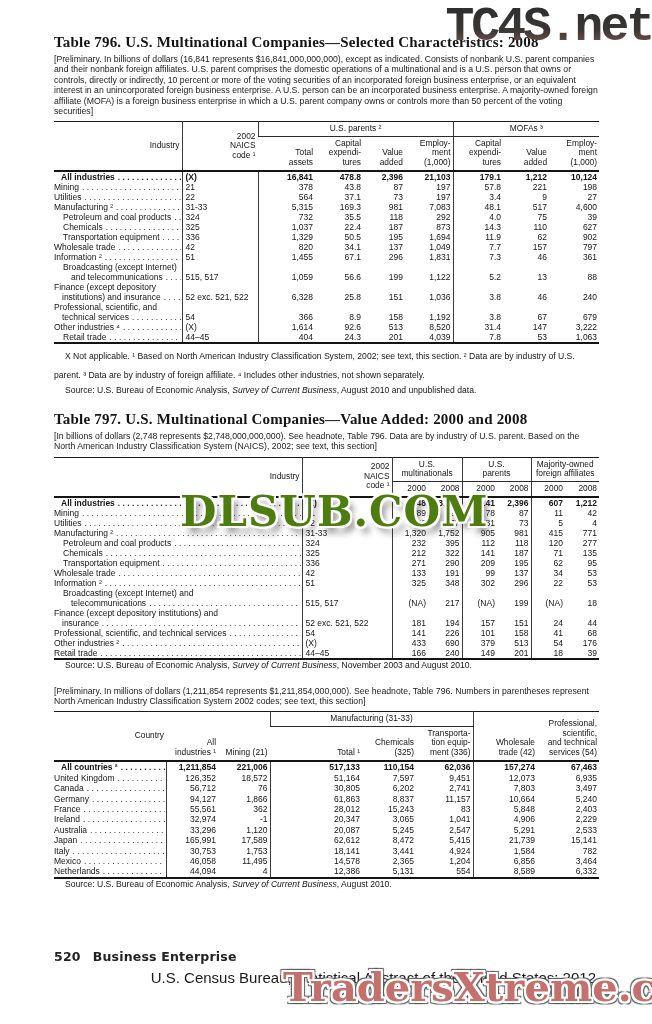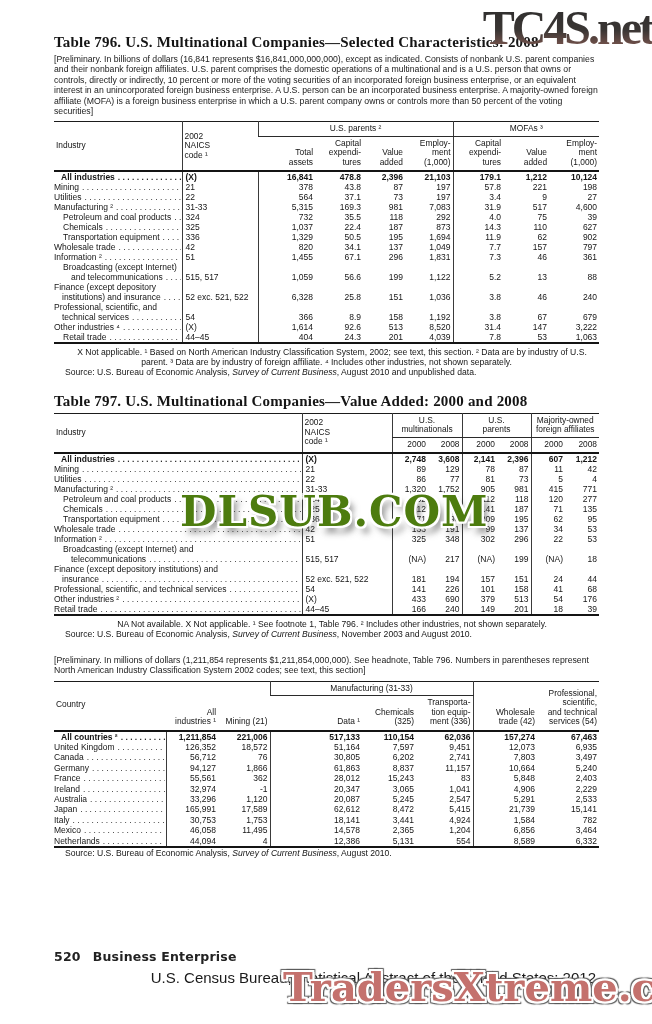--- a/index.html
+++ b/index.html
@@ -22,21 +22,21 @@
     border-collapse:collapse; table-layout:fixed; width:545px;
     border-top:1.5px solid #1b1b1b; font-size:8.5px; margin:0;
   }
   thead { border-bottom:2px solid #141414; }
   tbody { border-bottom:2px solid #141414; }
   thead th {
     font-weight:normal; font-size:8.4px; line-height:9.5px;
     padding:2px 2px 3px 2px; vertical-align:bottom; white-space:pre-line;
   }
   th.grp  { border-bottom:1px solid #2a2a2a; padding:2px 0 2px 0; vertical-align:middle; }
-  th.hmid { text-align:left; vertical-align:middle; }
+  th.hmid { text-align:right; vertical-align:middle; }
   th.sub  { text-align:right; }
   .bl { border-left:1px solid #3a3a3a; }
 
   td { vertical-align:bottom; padding:0 1px; line-height:10px; }
   .t798 td { line-height:10.4px; }
   td.num  { text-align:right; padding-right:2px; }
   td.code { text-align:left; padding-left:3px; white-space:nowrap; }
   td.lbl  { padding-left:0; overflow:hidden; }
   tr.b td { font-weight:bold; }
   .line { white-space:nowrap; }
@@ -44,37 +44,37 @@
   td.ind .line { padding-left:9px; }
   td.ind .line.cont { padding-left:17px; }
   td.allrow .line { padding-left:7px; }
   .line.last { display:flex; }
   .line.last > span:first-child { white-space:nowrap; }
   .leader { flex:1 1 auto; overflow:hidden; white-space:nowrap; margin-left:3px; color:#2a2a2a; }
   .leader::after {
     content:". . . . . . . . . . . . . . . . . . . . . . . . . . . . . . . . . . . . . . . . . . . . . . . . . . . . . . . . . . . . . . . .";
   }
 
-  .fn  { font-size:8.6px; line-height:10px; margin:3px 0 0 0; text-indent:11px;text-align:center; }
+  .fn  { font-size:8.6px; line-height:19px; margin:3px 0 0 0; text-indent:11px; }
   .src { font-size:8.6px; line-height:10.4px; margin:0; text-indent:11px; }
   .sec { margin-top:15px; }
 
   .pagefoot {
     position:absolute; left:54px; top:949px;
     font-family:"DejaVu Sans", sans-serif; font-size:12.5px; font-weight:bold;
     letter-spacing:.2px; color:#222;
   }
   .pagefoot .num { margin-right:12px; }
   .credit { position:absolute; right:56px; top:969px; font-size:15px; color:#1a1a1a; }
 
   
   .wm { position:absolute; pointer-events:none; white-space:nowrap; }
   .wm-top {
     top:0px; right:0px;
-    font-family:Liberation Serif, serif; font-weight:bold;
+    font-family:Liberation Mono, monospace; font-weight:bold;
     font-size:48px; letter-spacing:-3px;
     background:linear-gradient(180deg, #2c2c2c 0%, #3a3634 55%, #96635a 100%);
     -webkit-background-clip:text; background-clip:text; color:transparent;
   }
   .wm-mid {
     left:180px; top:487px;
     font-family:"DejaVu Serif", serif; font-weight:bold;
     font-size:42px; letter-spacing:1px; color:#4d7c0f;
     text-shadow:
       -2px 0 0 #fff, 2px 0 0 #fff, 0 -2px 0 #fff, 0 2px 0 #fff,
@@ -196,21 +196,21 @@
               <div class="line last">
                 <span>Manufacturing ²</span>
                 <span class="leader"></span>
               </div>
             </td>
             <td class="code bl">31-33</td>
             <td class="num bl">5,315</td>
             <td class="num">169.3</td>
             <td class="num">981</td>
             <td class="num">7,083</td>
-            <td class="num bl">31.9</td>
+            <td class="num bl">48.1</td>
             <td class="num">517</td>
             <td class="num">4,600</td>
           </tr>
           <tr>
             <td class="lbl ind">
               <div class="line last">
                 <span>Petroleum and coal products</span>
                 <span class="leader"></span>
               </div>
             </td>
@@ -372,20 +372,21 @@
           </tr>
         </tbody>
     </table>
 
     <p class="fn">X Not applicable. ¹ Based on North American Industry Classification System, 2002; see text, this section. ² Data are by industry of U.S. parent. ³ Data are by industry of foreign affiliate. ⁴ Includes other industries, not shown separately.</p>
     <p class="src"><span>Source: U.S. Bureau of Economic Analysis, </span><i>Survey of Current Business</i><span>, August 2010 and unpublished data.</span></p>
   </section>
 
   <section class="sec">
     <h2 class="t-title">Table 797. U.S. Multinational Companies—Value Added: 2000 and 2008</h2>
+    <p class="headnote">[In billions of dollars (2,748 represents $2,748,000,000,000). See headnote, Table 796. Data are by industry of U.S. parent. Based on the North American Industry Classification System (NAICS), 2002; see text, this section]</p>
 
     <table>
       <colgroup>
         <col style="width:248px">
           <col style="width:90px">
         <col style="width:36px">
           <col style="width:34px">
           <col style="width:35px">
         <col style="width:34px">
           <col style="width:34px">
@@ -622,21 +623,20 @@
             <td class="num bl">166</td>
             <td class="num">240</td>
             <td class="num bl">149</td>
             <td class="num">201</td>
             <td class="num bl">18</td>
             <td class="num">39</td>
           </tr>
         </tbody>
     </table>
 
-    <p class="fn">NA Not available. X Not applicable. ¹ See footnote 1, Table 796. ² Includes other industries, not shown separately.</p>
     <p class="src"><span>Source: U.S. Bureau of Economic Analysis, </span><i>Survey of Current Business</i><span>, November 2003 and August 2010.</span></p>
   </section>
 
   <section class="sec">
     <p class="headnote">[Preliminary. In millions of dollars (1,211,854 represents $1,211,854,000,000). See headnote, Table 796. Numbers in parentheses represent North American Industry Classification System 2002 codes; see text, this section]</p>
 
     <table class="t798">
       <colgroup>
         <col style="width:112px">
           <col style="width:52px">
@@ -655,21 +655,21 @@
           <th class="sub" rowspan="2">Mining (21)</th>
           <th class="grp bl" colspan="3">Manufacturing (31-33)</th>
           <th class="sub bl" rowspan="2">Wholesale
 trade (42)</th>
           <th class="sub" rowspan="2">Professional,
 scientific,
 and technical
 services (54)</th>
         </tr>
         <tr>
-          <th class="sub">Data ¹</th>
+          <th class="sub">Total ¹</th>
           <th class="sub">Chemicals
 (325)</th>
           <th class="sub">Transporta-
 tion equip-
 ment (336)</th>
         </tr>
       </thead>
       <tbody>
           <tr class="b">
             <td class="lbl allrow">

